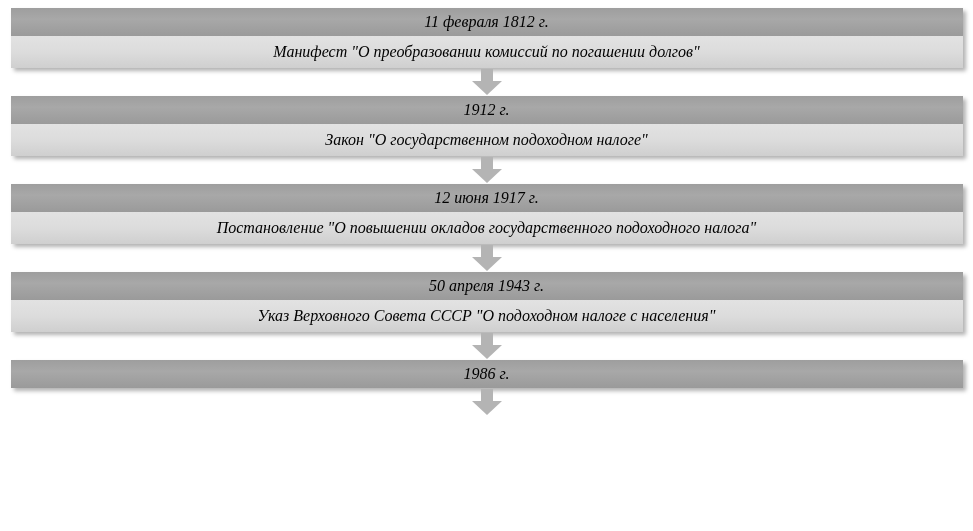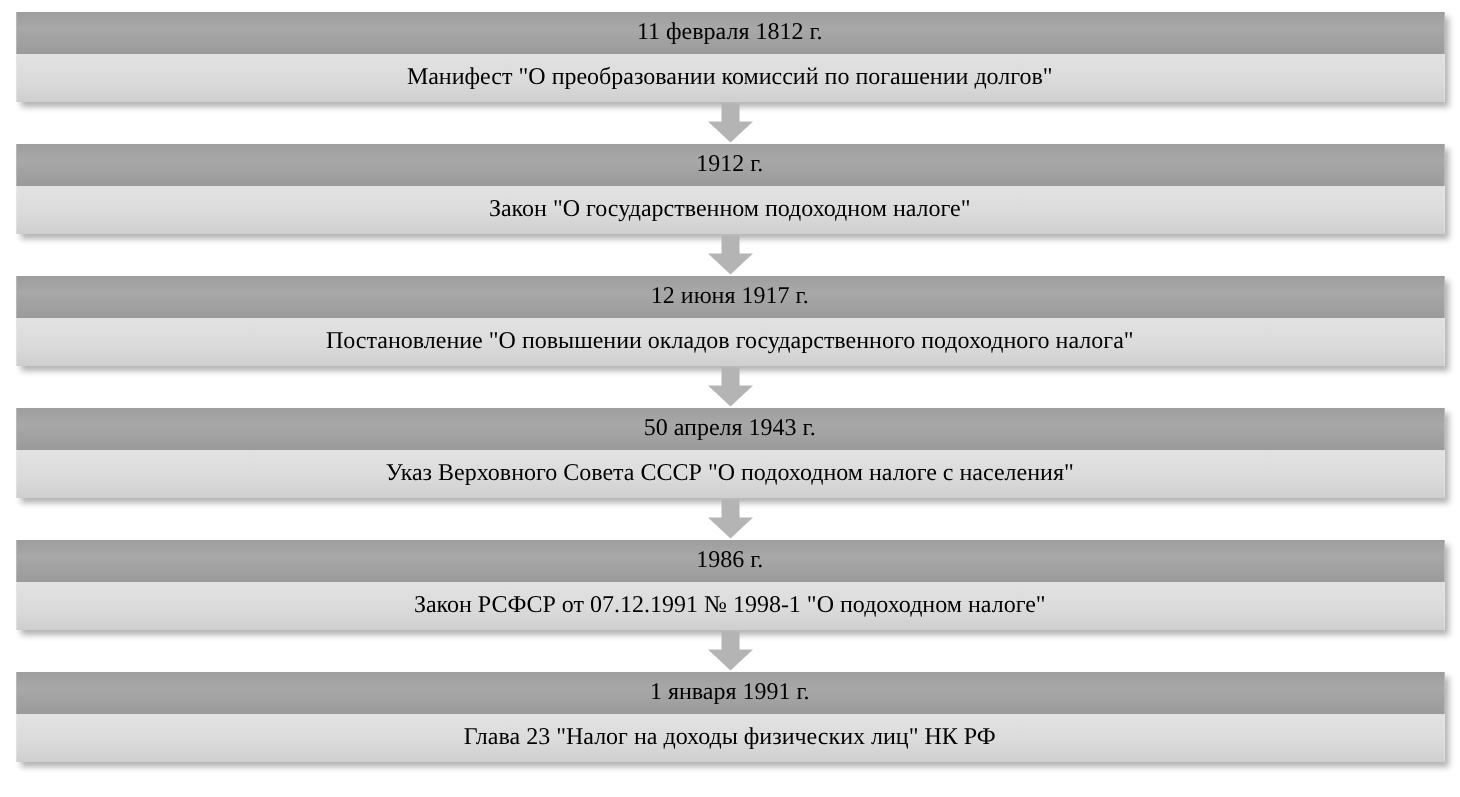--- a/index.html
+++ b/index.html
@@ -11,20 +11,21 @@
     width: 973px;
     height: 531px;
     font-family: "Liberation Serif", "DejaVu Serif", serif;
     overflow: hidden;
   }
   #diagram {
     position: relative;
     width: 973px;
     height: 496px;
     box-sizing: border-box;
+    font-style: italic;
   }
   .block {
     position: relative;
     width: 952px;
     margin: 0 auto;
     box-shadow: 3px 3px 4px rgba(0,0,0,0.30);
   }
   .block .title-bar {
     height: 28px;
     line-height: 28px;
@@ -124,28 +125,23 @@
 
   <div class="arrow-wrap">
     <div class="arrow">
       <div class="shaft"></div>
       <div class="head"></div>
     </div>
   </div>
 
   <div class="block">
     <div class="title-bar">1986 г.</div>
-    <div class="body-bar">Закон РСФСР от 07.12.1991  № 1998-1  "О подоходном налоге"</div>
   </div>
 
   <div class="arrow-wrap">
     <div class="arrow">
       <div class="shaft"></div>
       <div class="head"></div>
     </div>
   </div>
 
-  <div class="block">
-    <div class="title-bar">1 января 1991 г.</div>
-    <div class="body-bar">Глава 23 "Налог на доходы физических лиц" НК РФ</div>
-  </div>
 
 </div>
 
 </body></html>

